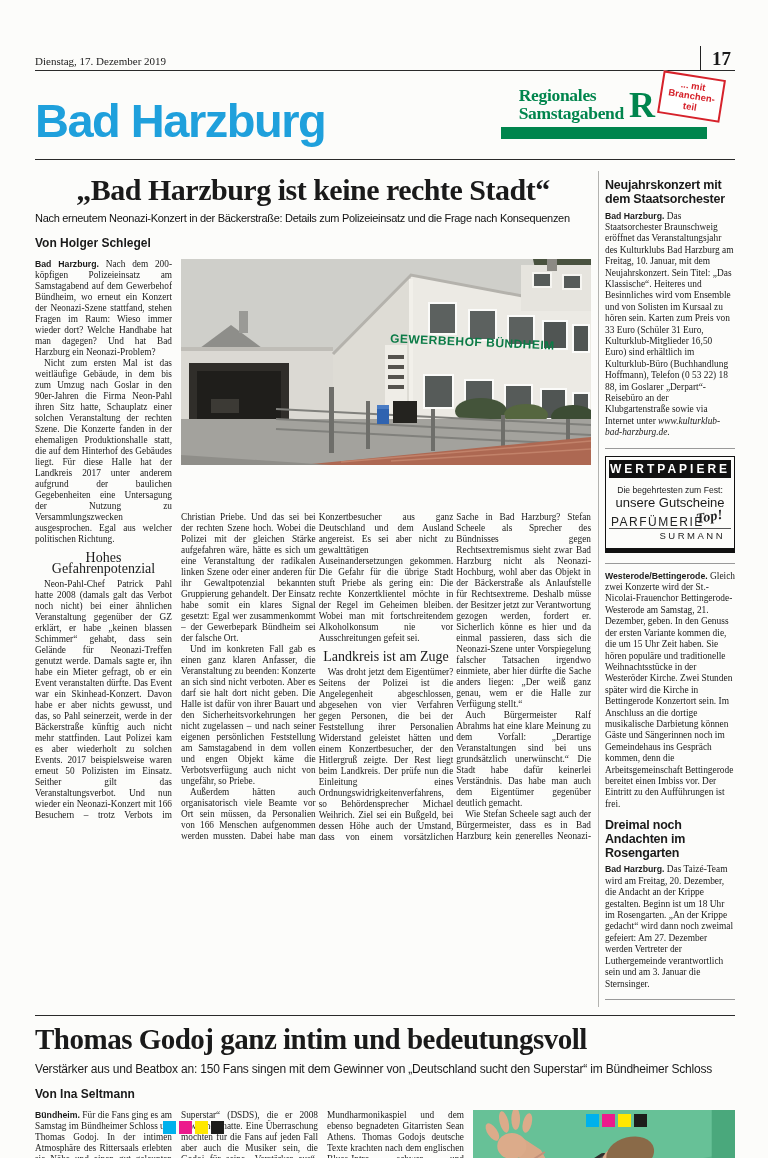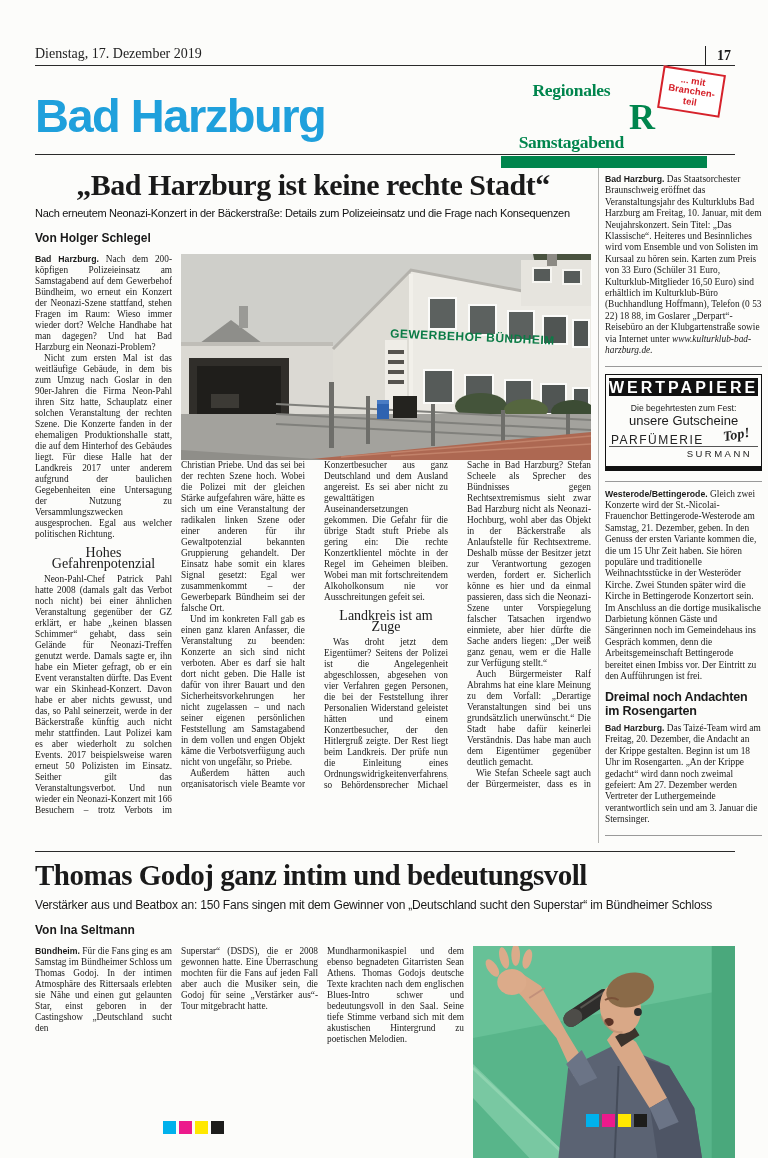--- a/index.html
+++ b/index.html
@@ -2,30 +2,30 @@
 <html><head>
 <meta charset="utf-8">
 <style>
   html,body{margin:0;padding:0;background:#e9e9e7;}
   .page{position:relative;width:768px;height:1158px;background:#fcfcfa;margin:0 auto;
         font-family:"Liberation Serif",serif;color:#1a1a1a;overflow:hidden;
         box-sizing:border-box;padding:46px 33px 0 35px;}
   .rule{border-top:1px solid #2a2a2a;}
   
   .topbar{display:flex;justify-content:space-between;align-items:flex-end;}
-  .date{font-size:14px;color:#222;padding-bottom:3px;}
-  .pagenum{font-size:14px;font-weight:bold;border-left:1.5px solid #222;padding:3px 4px 2px 11px;line-height:1;}
+  .date{font-size:11px;color:#222;padding-bottom:3px;}
+  .pagenum{font-size:19px;font-weight:bold;border-left:1.5px solid #222;padding:3px 4px 2px 11px;line-height:1;}
   
   .masthead{position:relative;height:88px;}
   .section-title{font-family:"Liberation Sans",sans-serif;font-weight:bold;font-size:47px;
         color:#1fa0dc;letter-spacing:-1.5px;line-height:100px;}
   .logo{position:absolute;right:28px;top:16px;width:206px;}
   .logo-row{display:flex;align-items:center;justify-content:flex-end;position:relative;padding-right:52px;}
-  .logo-text{display:flex;flex-direction:column;align-items:center;font-weight:bold;
-        color:#00854d;font-size:17.5px;line-height:1.02;letter-spacing:-0.3px;gap:34px;}
+  .logo-text{display:flex;flex-direction:column;align-items:flex-start;font-weight:bold;
+        color:#00854d;font-size:17.5px;line-height:1.02;letter-spacing:-0.3px;}
   .logo-r{font-weight:bold;font-size:36px;color:#00854d;margin-left:5px;line-height:.9;}
   .logo-badge{position:absolute;right:-16px;top:-12px;transform:rotate(9deg);background:#fff;
         border:2px solid #d6222b;color:#d6222b;font-family:"Liberation Sans",sans-serif;
         font-weight:bold;font-size:9.5px;line-height:1.1;padding:4px 6px;display:flex;
         flex-direction:column;align-items:center;}
   .logo-bar{height:12px;background:#00854d;margin-top:4px;}
   
   .main-row{display:flex;margin-top:3px;}
   .main-left{width:556px;flex:none;}
   .headline{font-size:30px;font-weight:bold;text-align:center;margin:10px 0 5px;
@@ -40,34 +40,34 @@
   .lead{font-weight:bold;font-family:"Liberation Sans",sans-serif;font-size:8.7px;}
   .col1{width:137px;flex:none;height:560px;}
   .main-right{width:410px;flex:none;}
   .photo1{position:relative;width:410px;height:206px;}
   .sign{position:absolute;left:51%;top:37%;transform:rotate(2.5deg);color:#0b7b46;
         font-family:"Liberation Sans",sans-serif;font-weight:bold;font-size:12px;
         letter-spacing:.5px;white-space:nowrap;}
   .caption-row{display:flex;justify-content:space-between;font-family:"Liberation Sans",sans-serif;
         font-size:8.8px;margin:4px 0 9px;color:#1a1a1a;}
   .credit{color:#555;flex:none;margin-left:8px;}
-  .cols3{display:flex;gap:19px;}
+  .cols3{display:flex;gap:3px;margin-top:47px;}
   .cols3 .col{flex:1;height:328px;}
   .colhead{font-size:14px;font-weight:normal;text-align:center;margin:7px 0 5px;font-family:"Liberation Serif",serif;}
   .vdivider{width:1px;background:#b3b3b0;margin:8px 6px 0 7px;flex:none;}
   
   .sidebar{flex:1;font-size:9.4px;line-height:11.4px;padding-top:16px;text-align:left;}
   .sb-title{font-family:"Liberation Sans",sans-serif;font-weight:bold;font-size:12.5px;
         line-height:1.1;margin:0 0 4px;letter-spacing:-0.2px;}
   .sb-body{margin:0 0 9px;}
   .sb-link{font-style:italic;}
   .sb-rule{border-top:1px solid #999;margin:7px 0;}
   .ad{border:1px solid #111;padding:3px 3px 0 3px;margin:4px 0 10px;
         font-family:"Liberation Sans",sans-serif;text-align:center;}
-  .ad-header{background:#111;color:#fff;font-weight:bold;letter-spacing:3px;font-size:16px;padding:4px 0 3px;}
+  .ad-header{background:#111;color:#fff;font-weight:bold;letter-spacing:3px;font-size:12px;padding:4px 0 3px;}
   .ad-line1{font-size:8.6px;margin-top:7px;}
   .ad-line2{font-size:13px;margin:1px 0 8px;}
   .ad-brandrow{position:relative;text-align:left;padding:0 2px;border-bottom:1px solid #555;}
   .ad-brand1{font-size:12px;letter-spacing:1.5px;color:#222;}
   .ad-script{font-family:"Liberation Serif",serif;font-style:italic;font-weight:bold;font-size:14px;
         display:inline-block;transform:rotate(-10deg);position:absolute;right:8px;top:-6px;color:#222;}
   .ad-brand2{font-size:9.5px;letter-spacing:2.5px;text-align:right;padding:1px 6px 2px 0;color:#222;}
   .ad-bottombar{height:4px;background:#111;margin:4px -3px 0 -3px;}
   
   .bottom-section{border-top:1px solid #2a2a2a;margin-top:8px;padding-top:2px;}
@@ -218,20 +218,21 @@
           </div>
         </div>
 
       </div>
     </div>
 
     <div class="vdivider"></div>
 
     <aside class="sidebar">
       <div>
+        <h4 class="sb-title">Neujahrskonzert mit dem Staatsorchester</h4>
         <p class="sb-body"><span class="lead">Bad Harzburg.</span> <span>Das Staatsorchester Braunschweig eröffnet das Veranstaltungsjahr des Kulturklubs Bad Harzburg am Freitag, 10. Januar, mit dem Neujahrskonzert. Sein Titel: „Das Klassische“. Heiteres und Besinnliches wird vom Ensemble und von Solisten im Kursaal zu hören sein. Karten zum Preis von 33 Euro (Schüler 31 Euro, Kulturklub-Mitglieder 16,50 Euro) sind erhältlich im Kulturklub-Büro (Buchhandlung Hoffmann), Telefon (0 53 22) 18 88, im Goslarer „Derpart“-Reisebüro an der Klubgartenstraße sowie via Internet unter</span> <span class="sb-link">www.kulturklub-bad-harzburg.de.</span></p>
       </div>
       <div class="sb-rule"></div>
 
       <div class="ad">
         <div class="ad-header">WERTPAPIERE</div>
         <div class="ad-line1">Die begehrtesten zum Fest:</div>
         <div class="ad-line2">unsere Gutscheine</div>
         <div class="ad-brandrow">
           <span class="ad-brand1">PARFÜMERIE</span>

